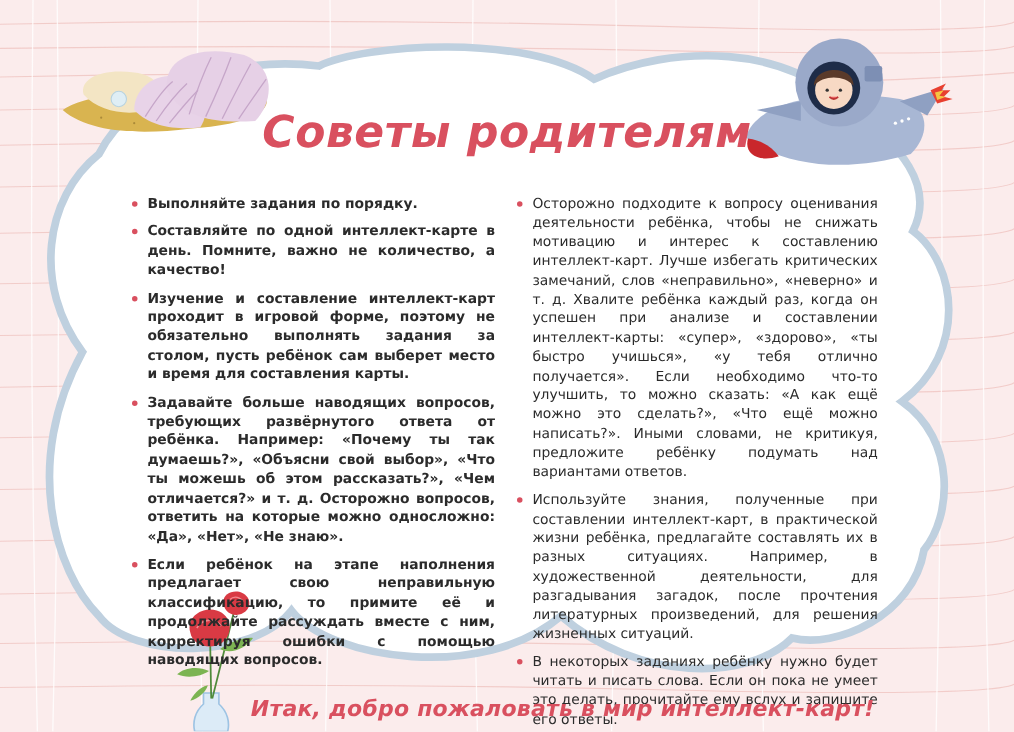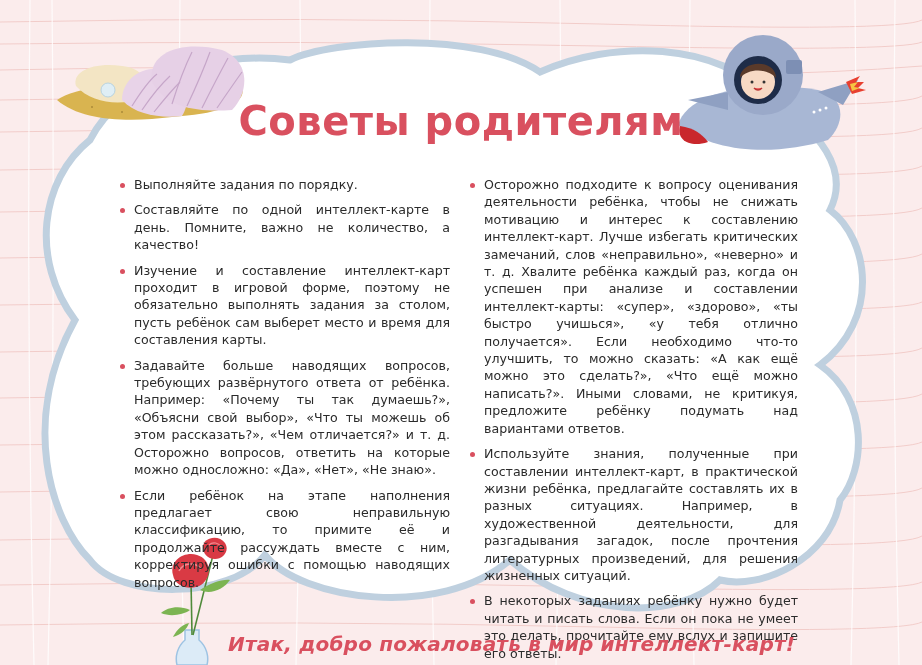--- a/index.html
+++ b/index.html
@@ -5,25 +5,25 @@
     html, body { margin: 0; padding: 0; }
     body {
       width: 922px; height: 665px; overflow: hidden; position: relative;
       background: #fbecec;
       font-family: "DejaVu Sans", sans-serif;
     }
     .bg-lines { position: absolute; left: 0; top: 0; width: 922px; height: 665px; }
     .cloud { position: absolute; left: 0; top: 0; width: 922px; height: 665px; }
     .title {
       position: absolute; left: 0; width: 922px; top: 98px; text-align: center;
-      font-family: "DejaVu Sans", sans-serif; font-weight: bold; 
+      font-family: "DejaVu Sans", sans-serif; font-weight: bold; font-style: italic;
       font-size: 40px; letter-spacing: 0.5px; margin: 0;
     }
     .col { position: absolute; top: 176px; font-size: 12.6px; line-height: 17.4px; color: #2b2b2b; }
-    .col.left { left: 118px; width: 332px; }
+    .col.left { left: 118px; width: 332px; font-weight: bold; }
     .col.right { left: 468px; width: 330px; }
     .col ul { list-style: none; margin: 0; padding: 0; }
     .col li { position: relative; padding-left: 16px; margin-bottom: 8px; text-align: justify; }
     .bullet {
       position: absolute; left: 2px; top: 7px; width: 5px; height: 5px; border-radius: 50%;
     }
     .footer {
       position: absolute; left: 228px; top: 632px; font-weight: bold; font-style: italic;
       font-size: 20px; letter-spacing: 0.2px; margin: 0; white-space: nowrap;
     }

